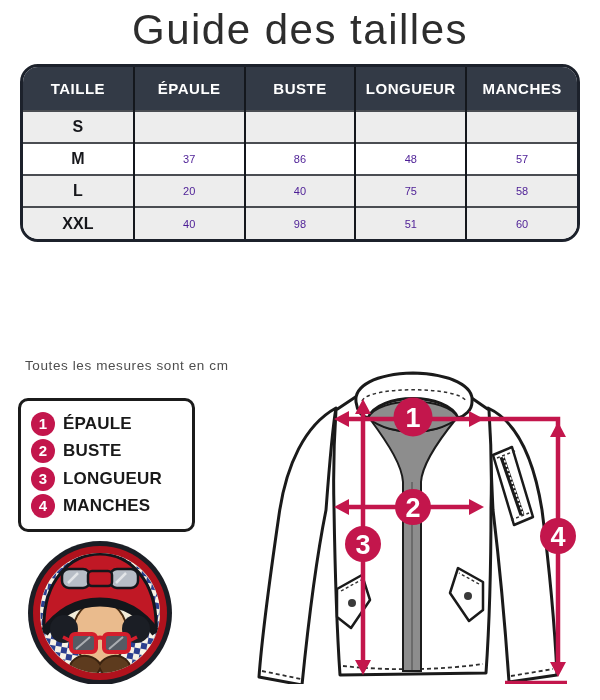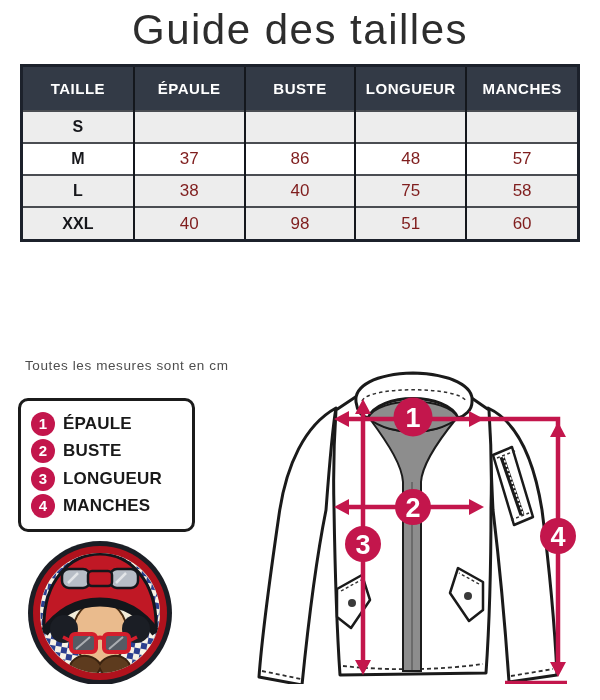--- a/index.html
+++ b/index.html
@@ -10,31 +10,31 @@
   }
   
   .title {
     position:absolute; top:6px; left:0; width:100%; text-align:center;
     font-size:42px; font-weight:300; color:#2d2d2d; letter-spacing:1.5px;
     font-family:"Liberation Sans", sans-serif;
   }
   
   .table-wrap {
     position:absolute; left:20px; top:64px; width:560px;
-    border:3px solid #1c212b; border-radius:0; overflow:hidden; background:#fff;
+    border:3px solid #1c212b; border-radius:18px; overflow:hidden; background:#fff;
   }
   table { width:100%; border-collapse:collapse; table-layout:fixed; }
   th {
     background:#333a46; color:#ffffff; height:44px; font-size:15px;
     font-weight:700; letter-spacing:.5px; text-align:center;
     border-left:2px solid #14171d;
   }
   th:first-child { border-left:none; }
   td {
-    height:32px; text-align:center; font-size:17px; color:#7f1d1d;
+    height:32px; text-align:center; font-size:11px; color:#4c1d95;
     border-left:2px solid #14171d; border-top:2px solid #4a4d52; background:#ffffff;
   }
   td:first-child { border-left:none; font-weight:700; color:#16171b; font-size:16px; }
   tr.alt td { background:#ededed; }
   
   .note {
     position:absolute; left:25px; top:358px; font-size:13.5px; color:#4d4d4d;
     letter-spacing:.6px;
     text-align:right;
   }
@@ -83,21 +83,21 @@
         </tr>
         <tr>
           <td>M</td>
           <td>37</td>
           <td>86</td>
           <td>48</td>
           <td>57</td>
         </tr>
         <tr class="alt">
           <td>L</td>
-          <td>38</td>
+          <td>20</td>
           <td>40</td>
           <td>75</td>
           <td>58</td>
         </tr>
         <tr class="alt">
           <td>XXL</td>
           <td>40</td>
           <td>98</td>
           <td>51</td>
           <td>60</td>

